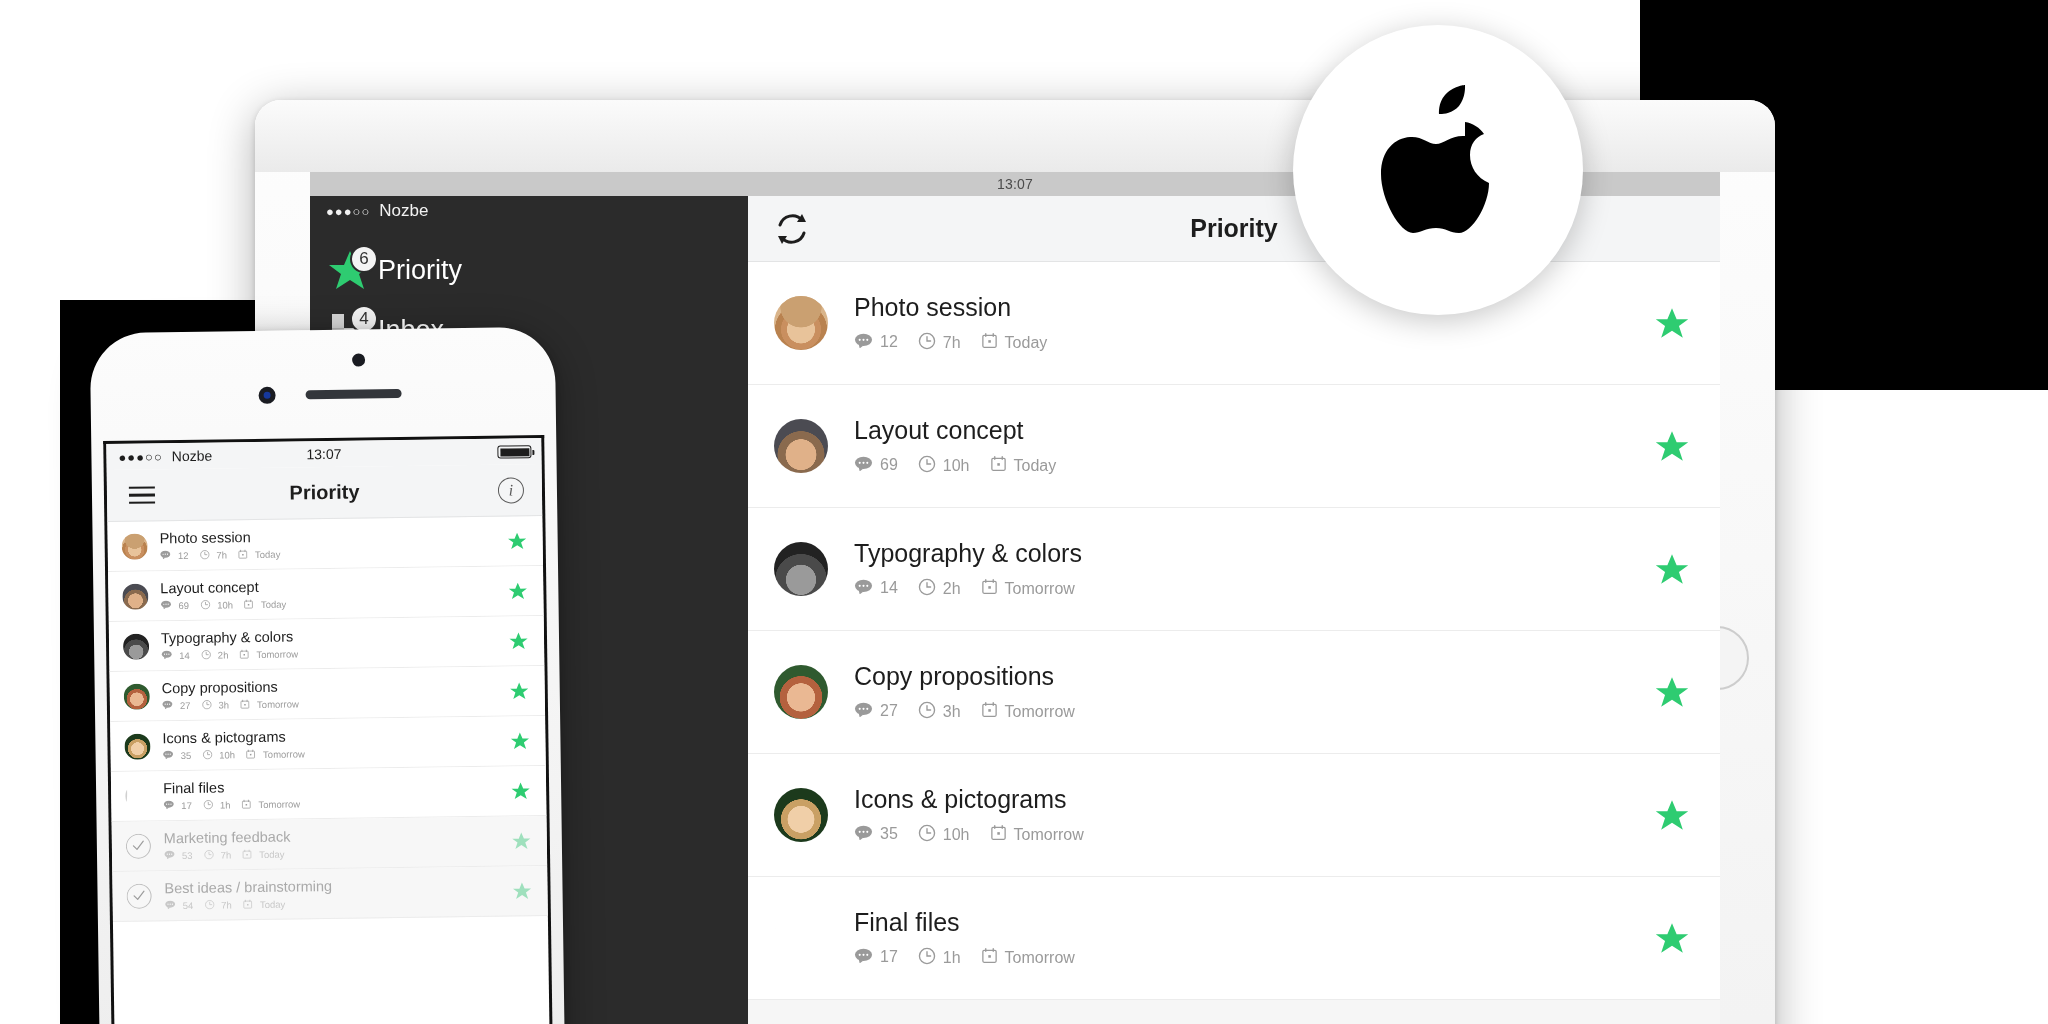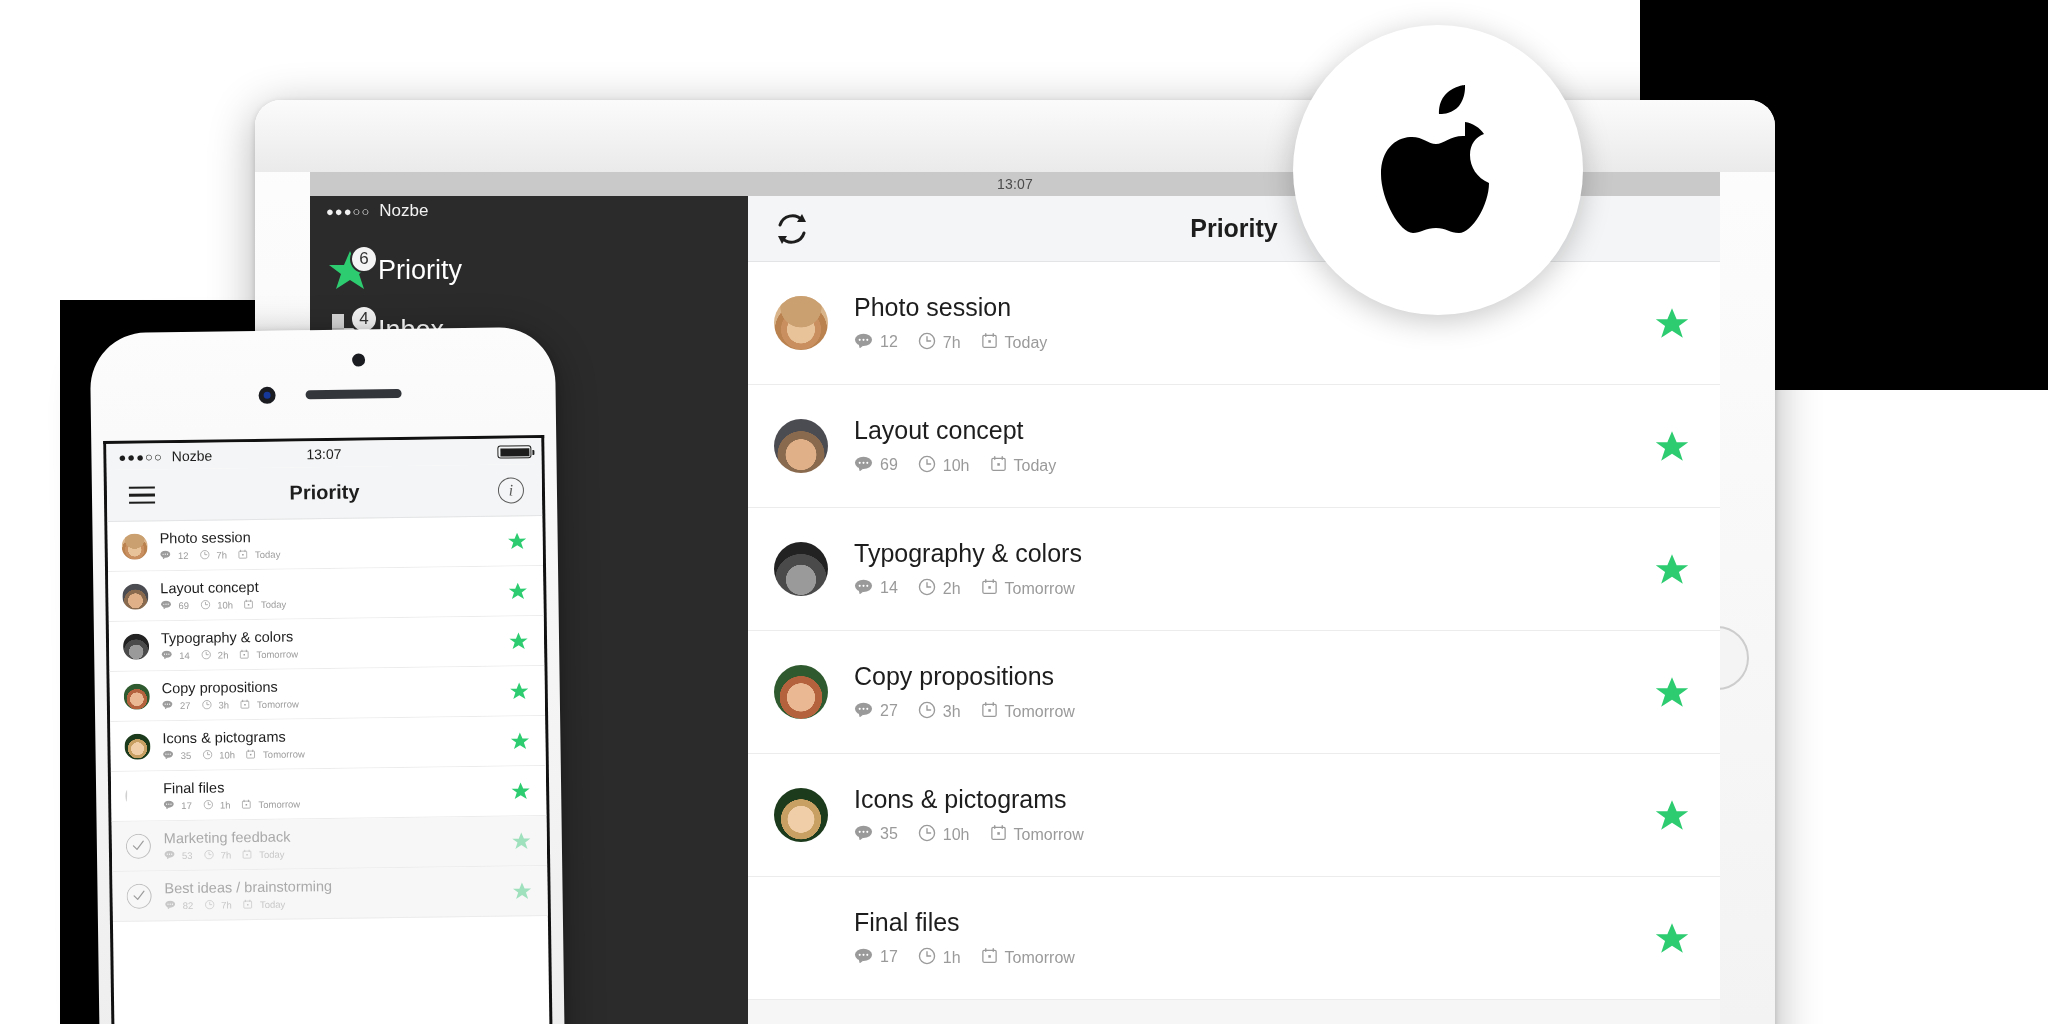--- a/index.html
+++ b/index.html
@@ -826,21 +826,21 @@
             <div class="p-name">Best ideas / brainstorming</div>
             <div class="p-meta">
               <span class="m-grp">
                 <span><svg width="11" height="9.02" viewBox="0 0 20 16">
                     <ellipse cx="10" cy="7" rx="9" ry="6.4" fill="#c8c8c8"></ellipse>
                     <path d="M5 12 l1 4 4-3z" fill="#c8c8c8"></path>
                     <circle cx="6" cy="7" r="1.1" fill="#fff"></circle>
                     <circle cx="10" cy="7" r="1.1" fill="#fff"></circle>
                     <circle cx="14" cy="7" r="1.1" fill="#fff"></circle>
                   </svg></span>
-                <span>82</span>
+                <span>54</span>
               </span>
               <span class="m-grp">
                 <span><svg width="10" height="10" viewBox="0 0 20 20">
                     <circle cx="10" cy="10" r="8.4" stroke="#c8c8c8" stroke-width="1.5" fill="none"></circle>
                     <path d="M10 5.2 V10 h4" stroke="#c8c8c8" stroke-width="1.5" fill="none" stroke-linecap="round"></path>
                   </svg></span>
                 <span>7h</span>
               </span>
               <span class="m-grp">
                 <span><svg width="10" height="10" viewBox="0 0 20 20">

